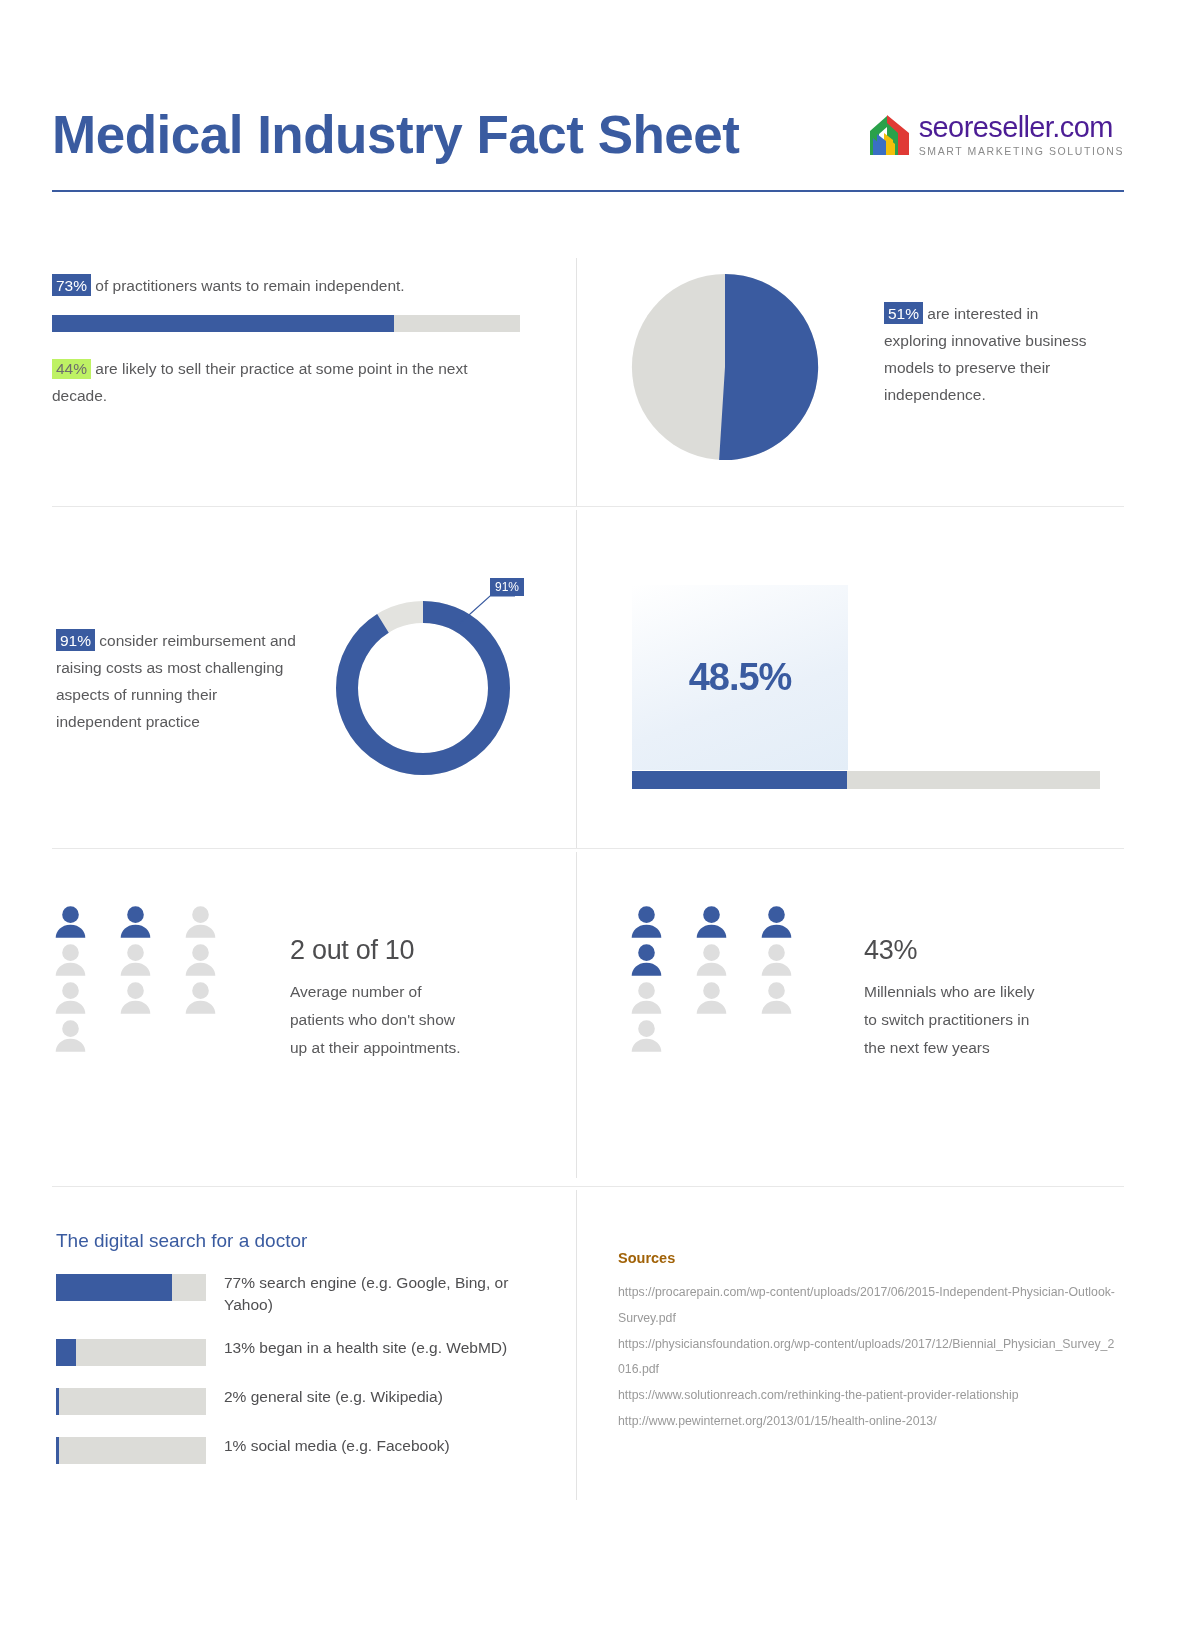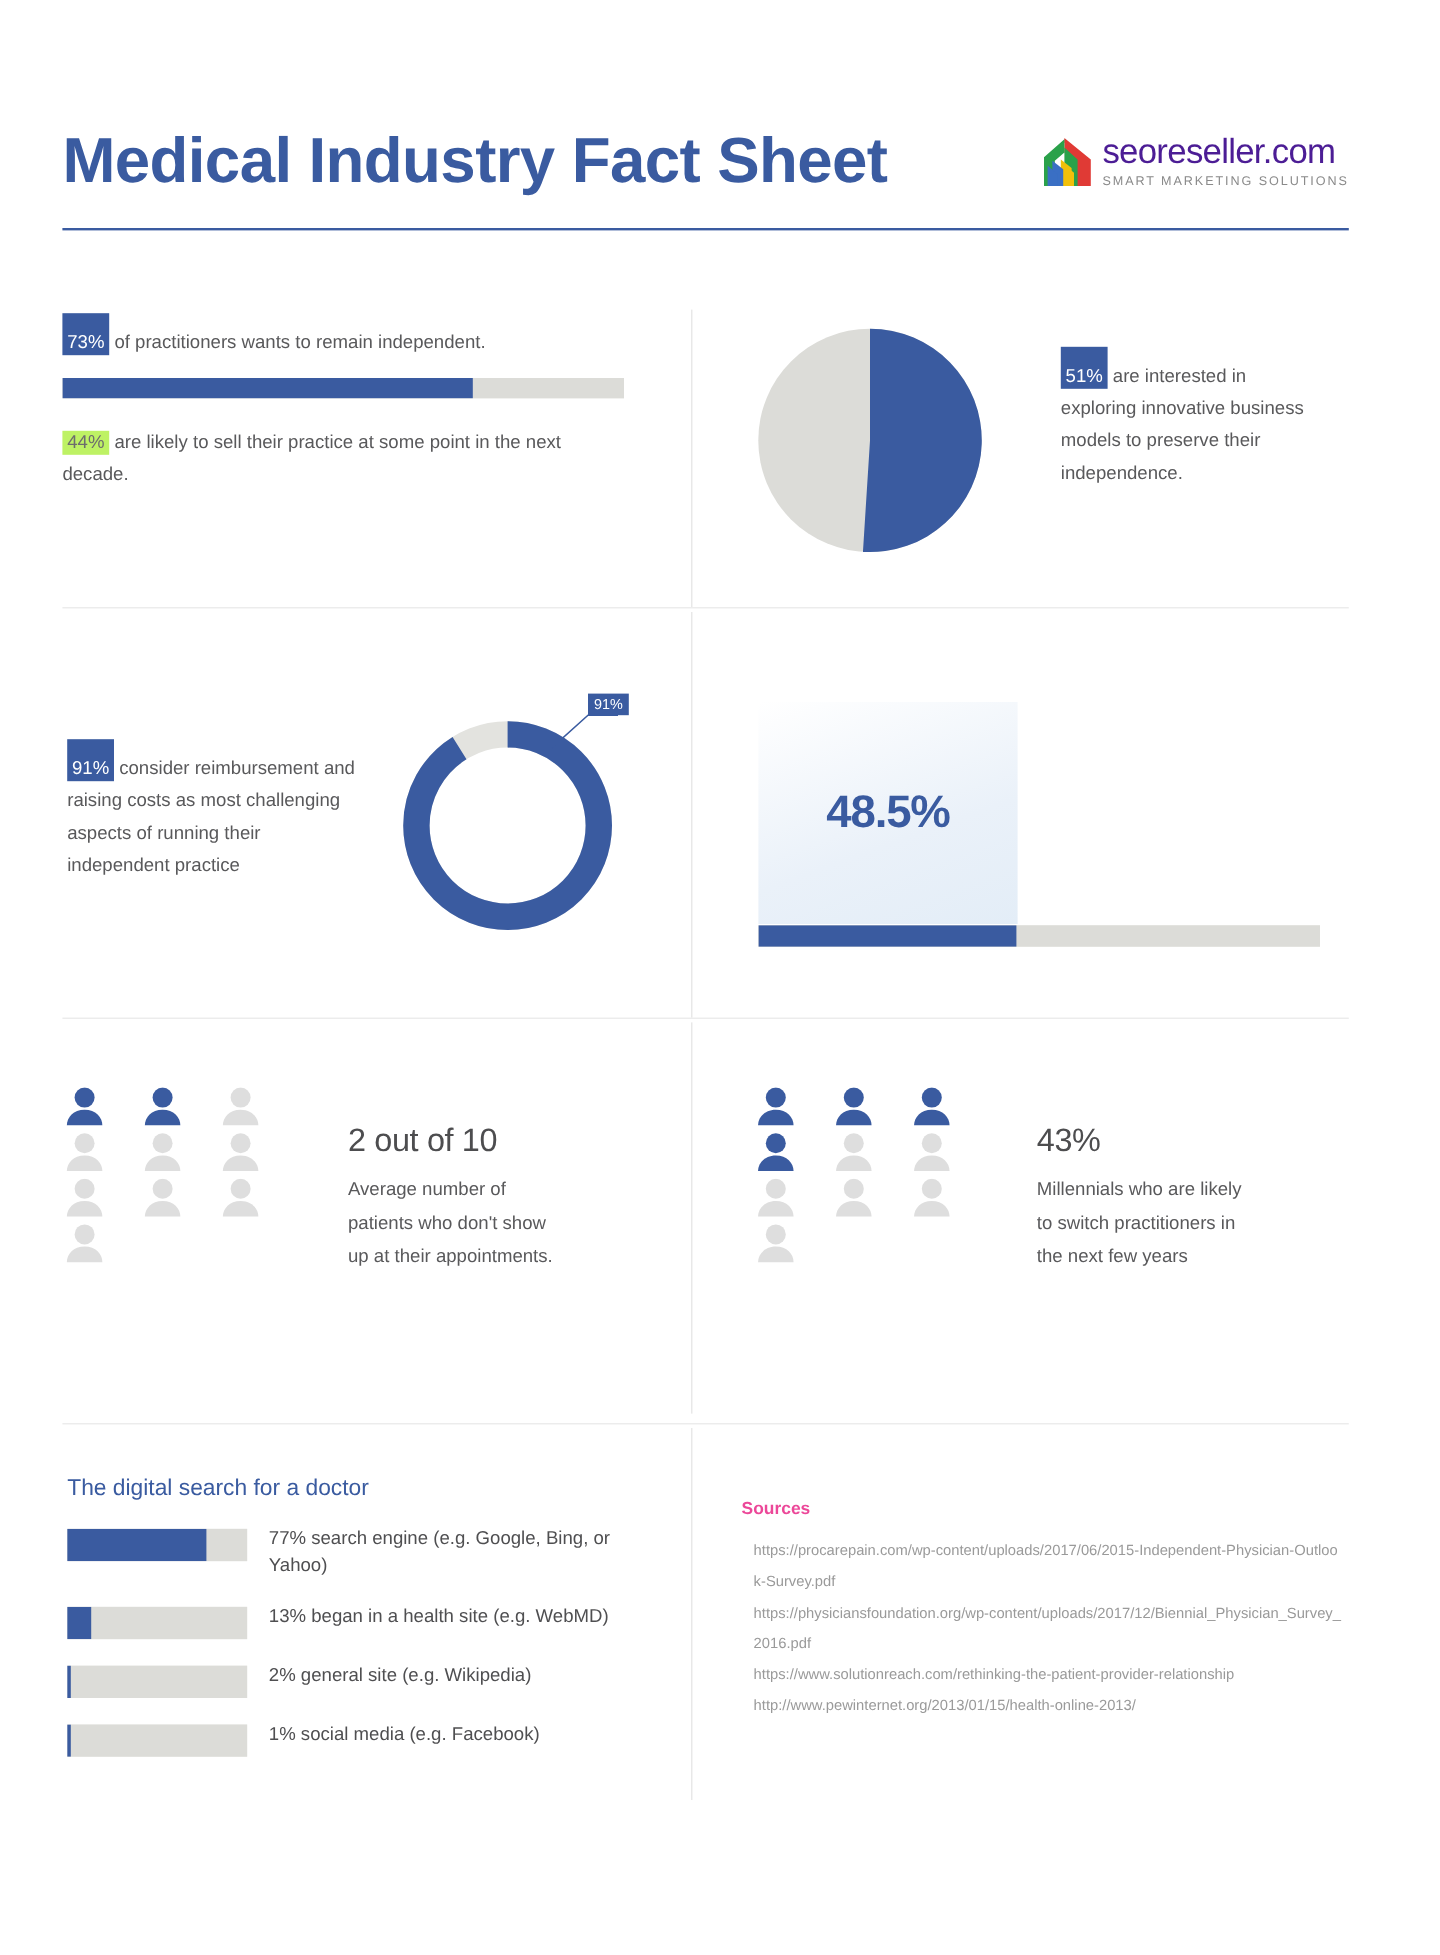--- a/index.html
+++ b/index.html
@@ -75,21 +75,21 @@
 
   
   .body-text {
     font-size: 15.5px;
     color: #59595b;
     line-height: 1.75;
   }
   .hl-blue {
     background: #3a5ba0;
     color: #ffffff;
-    padding: 16px 4px 2px 4px;
+    padding: 3px 4px 2px 4px;
   }
   .hl-gray {
     background: #bef264;
     color: #6d6d6d;
     padding: 1px 4px 2px 4px;
   }
 
   
   .track {
     background: #dcdcd8;
@@ -173,29 +173,28 @@
     margin-left: 18px;
     font-size: 15.5px;
     color: #4f4f51;
     line-height: 1.45;
     max-width: 310px;
   }
 
   
   .sources-title {
     position: absolute; left: 618px; top: 1250px;
-    font-size: 14.5px; color: #ec4899; font-weight: 700;
+    font-size: 14.5px; color: #a16207; font-weight: 700;
   }
   .sources-list { position: absolute; left: 618px; top: 1280px; width: 500px; }
   .source-item {
     font-size: 12.3px;
     color: #9a9a9a;
     line-height: 2.1;
     word-break: break-all;
-    margin-left: 10px;
   }
 </style>
 </head>
 <body>
 
 <div class="page">
 
   <div class="header">
     <div class="page-title">Medical Industry Fact Sheet</div>
 

